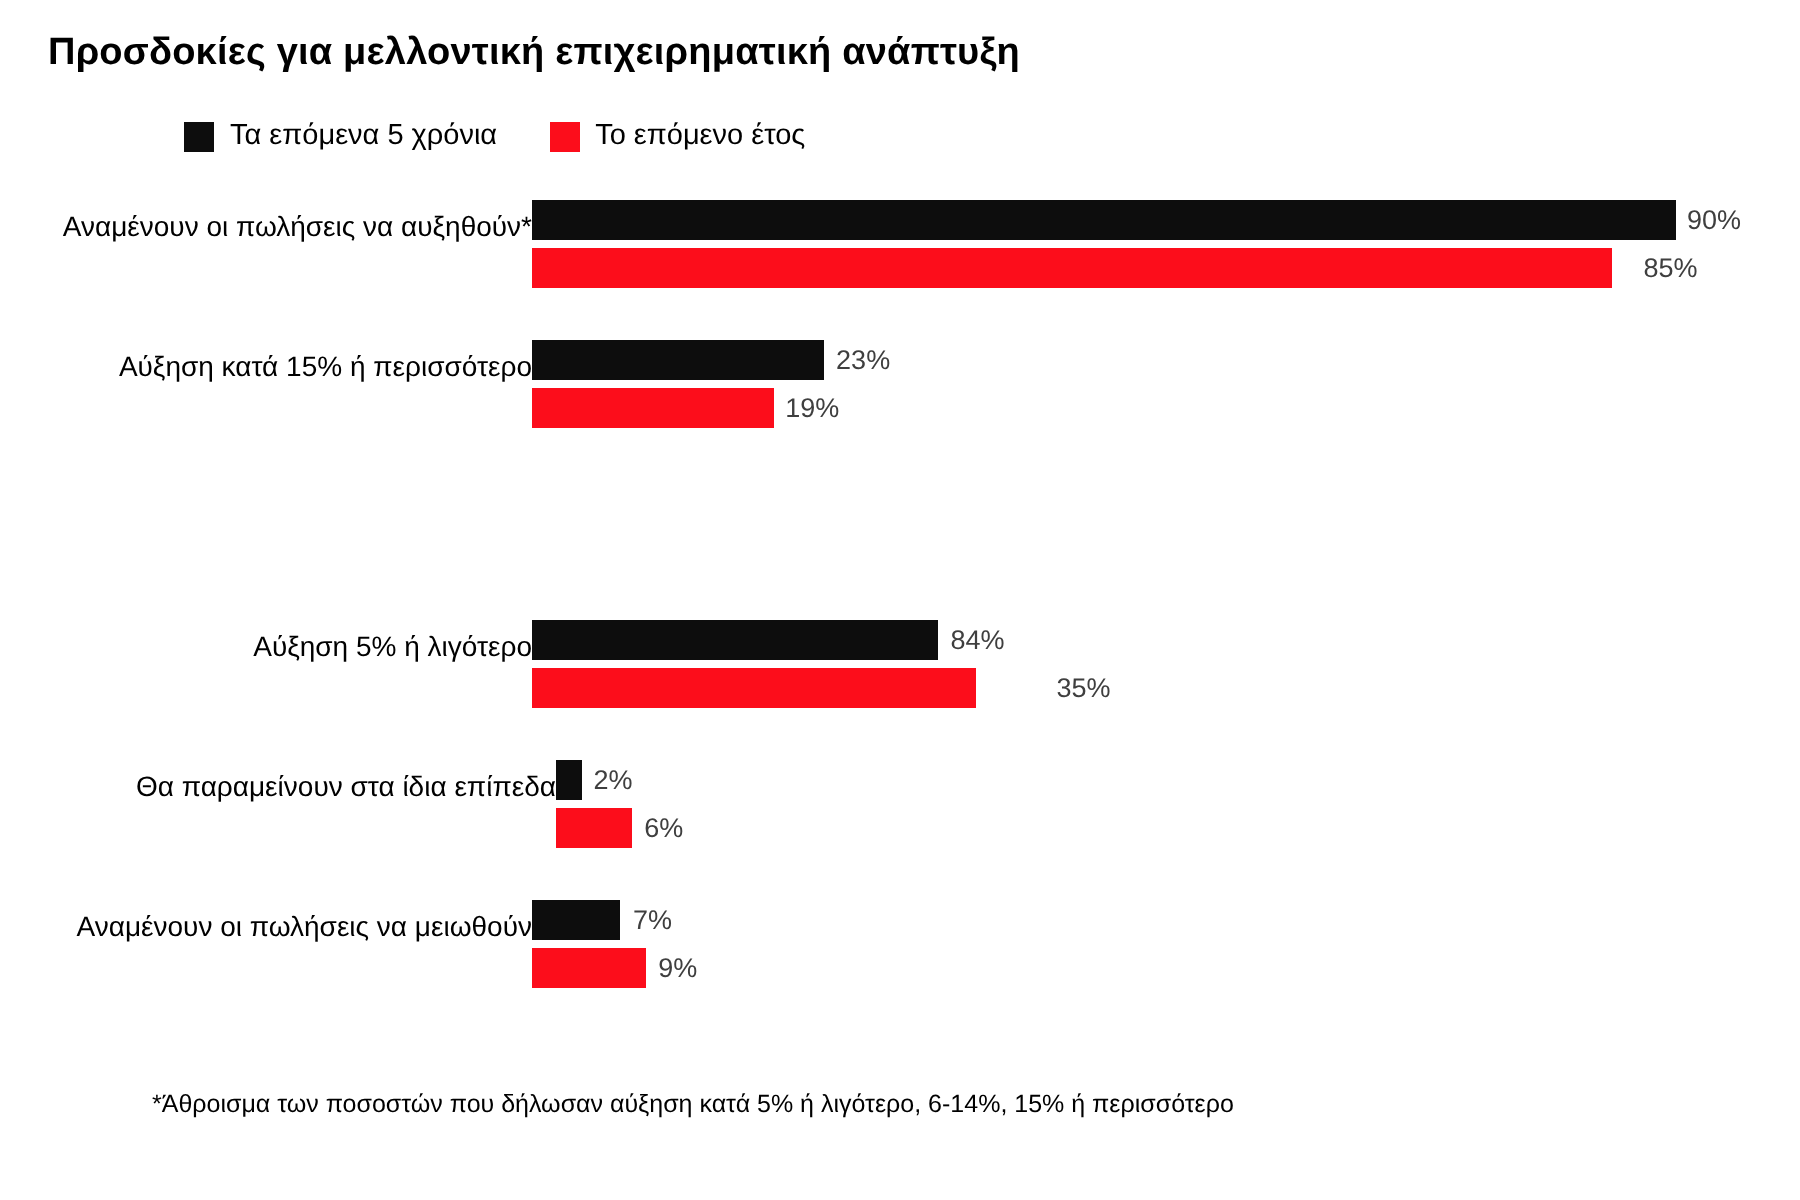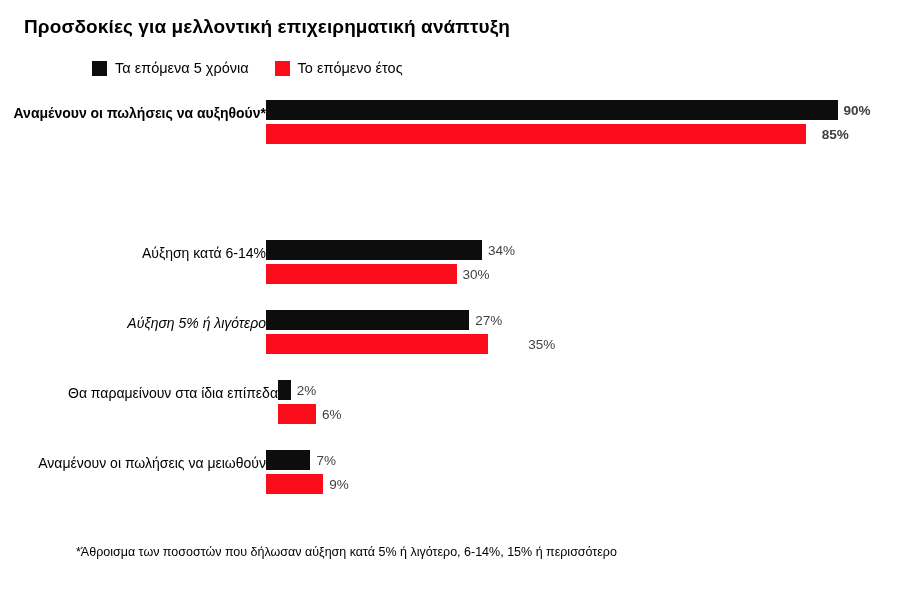--- a/index.html
+++ b/index.html
@@ -118,52 +118,52 @@
       <span class="legend-swatch" style="background: rgb(13, 13, 13);"></span>
       <span class="legend-label">Τα επόμενα 5 χρόνια</span>
     </div>
     <div class="legend-entry">
       <span class="legend-swatch" style="background: rgb(252, 13, 27);"></span>
       <span class="legend-label">Το επόμενο έτος</span>
     </div>
   </div>
 
   <div id="plot">
-      <div class="cat-group" style="position: absolute; left: 0px; top: 8px; height: 44px; font-weight: bold;">
+      <div class="cat-group" style="position: absolute; left: 0px; top: 8px; height: 44px;">
         <div class="cat-label" style="top: 5px;">Αναμένουν οι πωλήσεις να αυξηθούν*</div>
         <div class="bars">
           <div class="bar-row" style="margin-top: 0px;">
             <div class="bar" style="width: 571.5px; background: rgb(13, 13, 13);"></div>
             <span class="bar-value" style="left: 571.5px;">90%</span>
           </div>
           <div class="bar-row" style="margin-top: 4px;">
             <div class="bar" style="width: 539.75px; background: rgb(252, 13, 27);"></div>
             <span class="bar-value" style="left: 539.75px; padding-left: 16px;">85%</span>
           </div>
         </div>
       </div>
-      <div class="cat-group" style="position: absolute; left: 0px; top: 148px; height: 44px;">
-        <div class="cat-label" style="top: 5px;">Αύξηση  κατά 6-14%</div>
+      <div class="cat-group" style="position: absolute; left: 0px; top: 78px; height: 44px;">
+        <div class="cat-label" style="top: 5px;">Αύξηση  κατά 15% ή περισσότερο</div>
         <div class="bars">
           <div class="bar-row" style="margin-top: 0px;">
-            <div class="bar" style="width: 215.9px; background: rgb(13, 13, 13);"></div>
-            <span class="bar-value" style="left: 215.9px;">34%</span>
+            <div class="bar" style="width: 146.05px; background: rgb(13, 13, 13);"></div>
+            <span class="bar-value" style="left: 146.05px;">23%</span>
           </div>
           <div class="bar-row" style="margin-top: 4px;">
-            <div class="bar" style="width: 190.5px; background: rgb(252, 13, 27);"></div>
-            <span class="bar-value" style="left: 190.5px;">30%</span>
+            <div class="bar" style="width: 120.65px; background: rgb(252, 13, 27);"></div>
+            <span class="bar-value" style="left: 120.65px;">19%</span>
           </div>
         </div>
       </div>
       <div class="cat-group" style="position: absolute; left: 0px; top: 218px; height: 44px;">
-        <div class="cat-label" style="top: 5px; font-style: italic;">Αύξηση 5% ή λιγότερο</div>
+        <div class="cat-label" style="top: 5px;">Αύξηση 5% ή λιγότερο</div>
         <div class="bars">
           <div class="bar-row" style="margin-top: 0px;">
             <div class="bar" style="width: 203.2px; background: rgb(13, 13, 13);"></div>
-            <span class="bar-value" style="left: 203.2px;">27%</span>
+            <span class="bar-value" style="left: 203.2px;">84%</span>
           </div>
           <div class="bar-row" style="margin-top: 4px;">
             <div class="bar" style="width: 222.25px; background: rgb(252, 13, 27);"></div>
             <span class="bar-value" style="left: 222.25px; padding-left: 40px;">35%</span>
           </div>
         </div>
       </div>
       <div class="cat-group" style="position: absolute; left: 12px; top: 288px; height: 44px;">
         <div class="cat-label" style="top: 5px;">Θα παραμείνουν στα ίδια επίπεδα</div>
         <div class="bars">

